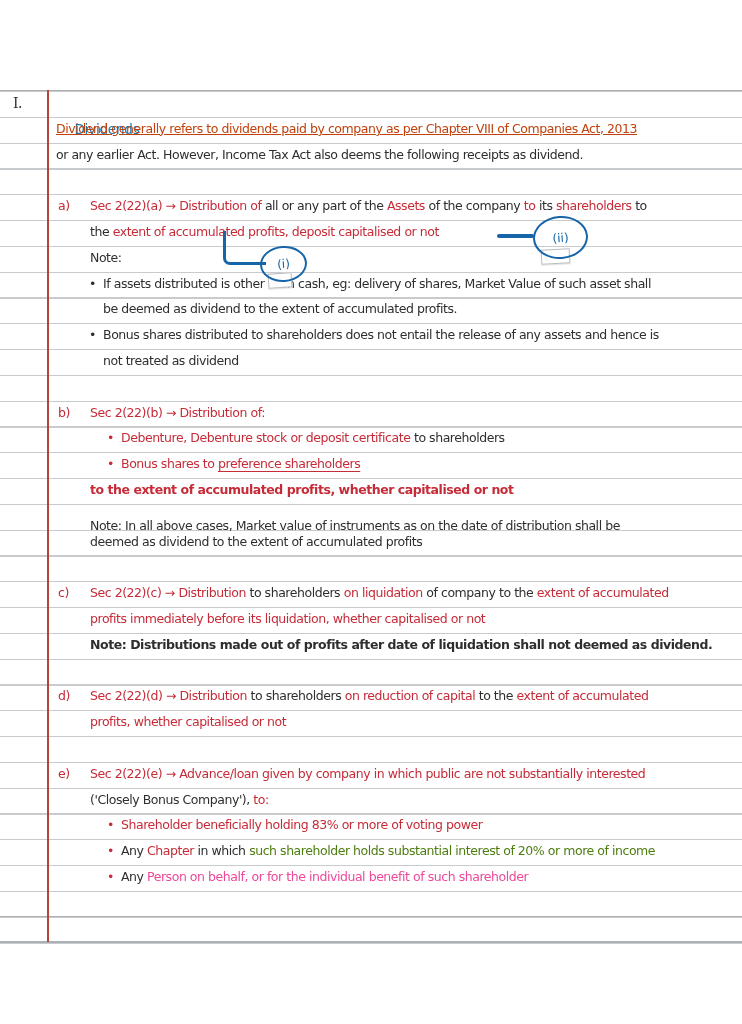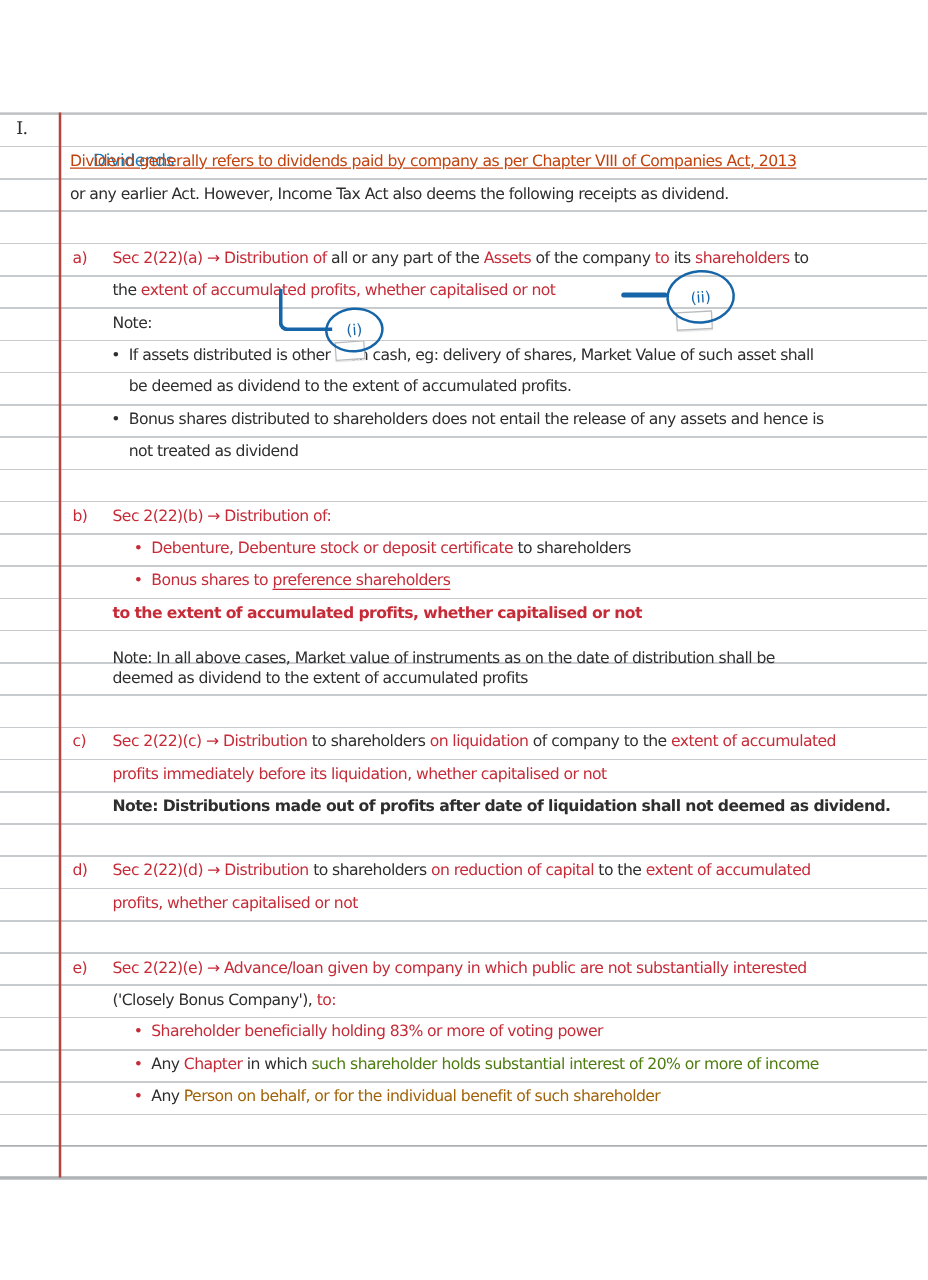--- a/index.html
+++ b/index.html
@@ -81,42 +81,42 @@
 
   <div class="section-index">I.</div>
   <div class="row titlerow" style="top:90px">
     <span style="color:#1c7ab3">Dividends</span>
   </div>
 
   <div>
       <div class="row intro" style="top: 115.8px;"><span style="color: #c2410c; text-decoration: underline;">Dividend generally refers to dividends paid by company as per Chapter VIII of Companies Act, 2013</span></div>
       <div class="row intro" style="top: 141.6px;"><span style="color: rgb(46, 46, 46);">or any earlier Act. However, Income Tax Act also deems the following receipts as dividend.</span></div>
       <div class="row body" style="top: 193.2px;"><span class="letter" style="color: rgb(198, 43, 56);">a)</span><span style="color: rgb(198, 43, 56);">Sec 2(22)(a) → Distribution of </span><span style="color: rgb(46, 46, 46);">all or any part of the </span><span style="color: rgb(198, 43, 56);">Assets </span><span style="color: rgb(46, 46, 46);">of the company </span><span style="color: rgb(198, 43, 56);">to </span><span style="color: rgb(46, 46, 46);">its </span><span style="color: rgb(198, 43, 56);">shareholders </span><span style="color: rgb(46, 46, 46);">to</span></div>
-      <div class="row body" style="top: 219px;"><span class="letter" style="color: rgb(198, 43, 56);"></span><span style="color: rgb(46, 46, 46);">the </span><span style="color: rgb(198, 43, 56);">extent of accumulated profits, whether capitalised or not</span></div>
+      <div class="row body" style="top: 219px;"><span class="letter" style="color: rgb(198, 43, 56);"></span><span style="color: rgb(46, 46, 46);">the </span><span style="color: rgb(198, 43, 56);">extent of accumulated profits, deposit capitalised or not</span></div>
       <div class="row body" style="top: 244.8px;"><span class="letter" style="color: rgb(198, 43, 56);"></span><span style="color: rgb(46, 46, 46);">Note:</span></div>
       <div class="row bullet1" style="top: 270.6px;"><span class="bdot1" style="color: rgb(46, 46, 46);">•</span><span style="color: rgb(46, 46, 46);">If assets distributed is other than cash, eg: delivery of shares, Market Value of such asset shall</span></div>
       <div class="row bullet1c" style="top: 296.4px; text-align: center;"><span style="color: rgb(46, 46, 46);">be deemed as dividend to the extent of accumulated profits.</span></div>
       <div class="row bullet1" style="top: 322.2px;"><span class="bdot1" style="color: rgb(46, 46, 46);">•</span><span style="color: rgb(46, 46, 46);">Bonus shares distributed to shareholders does not entail the release of any assets and hence is</span></div>
       <div class="row bullet1c" style="top: 348px;"><span style="color: rgb(46, 46, 46);">not treated as dividend</span></div>
       <div class="row body" style="top: 399.6px;"><span class="letter" style="color: rgb(198, 43, 56);">b)</span><span style="color: rgb(198, 43, 56);">Sec 2(22)(b) → Distribution of:</span></div>
       <div class="row bullet2" style="top: 425.4px;"><span class="bdot2" style="color: rgb(198, 43, 56);">•</span><span style="color: rgb(198, 43, 56);">Debenture, Debenture stock or deposit certificate </span><span style="color: rgb(46, 46, 46);">to shareholders</span></div>
       <div class="row bullet2" style="top: 451.2px;"><span class="bdot2" style="color: rgb(198, 43, 56);">•</span><span style="color: rgb(198, 43, 56);">Bonus shares to </span><span class="u" style="color: rgb(198, 43, 56);">preference shareholders</span></div>
       <div class="row body" style="top: 477px; font-weight: bold;"><span class="letter" style="color: rgb(198, 43, 56);"></span><span style="color: rgb(198, 43, 56);">to the extent of accumulated profits, whether capitalised or not</span></div>
       <div class="row body" style="top: 513px; text-align: right;"><span class="letter" style="color: rgb(198, 43, 56);"></span><span style="color: rgb(46, 46, 46);">Note: In all above cases, Market value of instruments as on the date of distribution shall be</span></div>
       <div class="row body" style="top: 528.6px;"><span class="letter" style="color: rgb(198, 43, 56);"></span><span style="color: rgb(46, 46, 46);">deemed as dividend to the extent of accumulated profits</span></div>
       <div class="row body" style="top: 580.2px;"><span class="letter" style="color: rgb(198, 43, 56);">c)</span><span style="color: rgb(198, 43, 56);">Sec 2(22)(c) → Distribution </span><span style="color: rgb(46, 46, 46);">to shareholders </span><span style="color: rgb(198, 43, 56);">on liquidation </span><span style="color: rgb(46, 46, 46);">of company to the </span><span style="color: rgb(198, 43, 56);">extent of accumulated</span></div>
       <div class="row body" style="top: 606px;"><span class="letter" style="color: rgb(198, 43, 56);"></span><span style="color: rgb(198, 43, 56);">profits immediately before its liquidation, whether capitalised or not</span></div>
       <div class="row body" style="top: 631.8px; font-weight: bold;"><span class="letter" style="color: rgb(198, 43, 56);"></span><span style="color: rgb(46, 46, 46);">Note: Distributions made out of profits after date of liquidation shall not deemed as dividend.</span></div>
       <div class="row body" style="top: 683.4px;"><span class="letter" style="color: rgb(198, 43, 56);">d)</span><span style="color: rgb(198, 43, 56);">Sec 2(22)(d) → Distribution </span><span style="color: rgb(46, 46, 46);">to shareholders </span><span style="color: rgb(198, 43, 56);">on reduction of capital </span><span style="color: rgb(46, 46, 46);">to the </span><span style="color: rgb(198, 43, 56);">extent of accumulated</span></div>
       <div class="row body" style="top: 709.2px;"><span class="letter" style="color: rgb(198, 43, 56);"></span><span style="color: rgb(198, 43, 56);">profits, whether capitalised or not</span></div>
       <div class="row body" style="top: 760.8px;"><span class="letter" style="color: rgb(198, 43, 56);">e)</span><span style="color: rgb(198, 43, 56);">Sec 2(22)(e) → Advance/loan given by company in which public are not substantially interested</span></div>
       <div class="row body" style="top: 786.6px;"><span class="letter" style="color: rgb(198, 43, 56);"></span><span style="color: rgb(46, 46, 46);">('Closely Bonus Company'), </span><span style="color: rgb(198, 43, 56);">to:</span></div>
       <div class="row bullet2" style="top: 812.4px;"><span class="bdot2" style="color: rgb(198, 43, 56);">•</span><span style="color: rgb(198, 43, 56);">Shareholder beneficially holding 83% or more of voting power</span></div>
       <div class="row bullet2" style="top: 838.2px;"><span class="bdot2" style="color: rgb(198, 43, 56);">•</span><span style="color: rgb(46, 46, 46);">Any </span><span style="color: rgb(198, 43, 56);">Chapter </span><span style="color: rgb(46, 46, 46);">in which </span><span style="color: #4d7c0f;">such shareholder holds substantial interest of 20% or more of income</span></div>
-      <div class="row bullet2" style="top: 864px;"><span class="bdot2" style="color: rgb(198, 43, 56);">•</span><span style="color: rgb(46, 46, 46);">Any </span><span style="color: #a16207; text-align: right;">Person on behalf, or for the individual benefit of such shareholder</span></div>
+      <div class="row bullet2" style="top: 864px;"><span class="bdot2" style="color: rgb(198, 43, 56);">•</span><span style="color: rgb(46, 46, 46);">Any </span><span style="color: #ec4899; text-align: right;">Person on behalf, or for the individual benefit of such shareholder</span></div>
     </div>
 
   <div class="elbow"></div>
   <div class="notebox nb1"></div>
   <div class="ref-circle c1">
     <span>(i)</span>
   </div>
   <div class="dash"></div>
   <div class="notebox nb2"></div>
   <div class="ref-circle c2">

